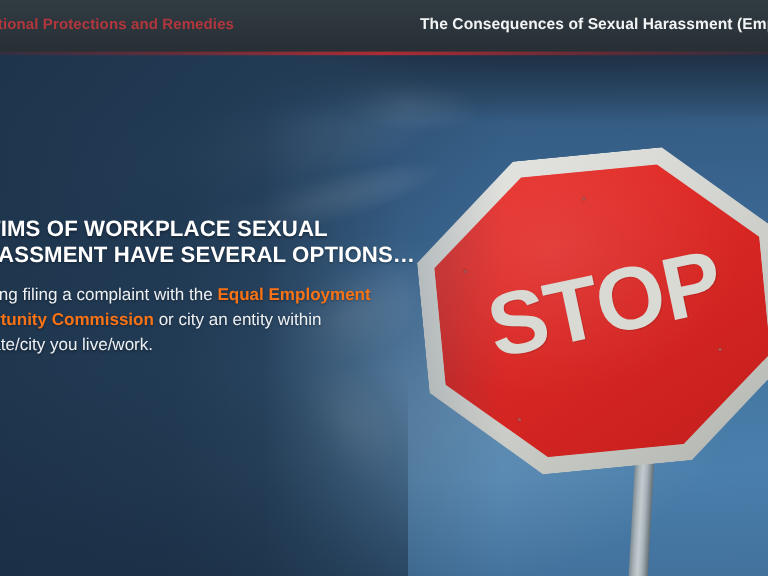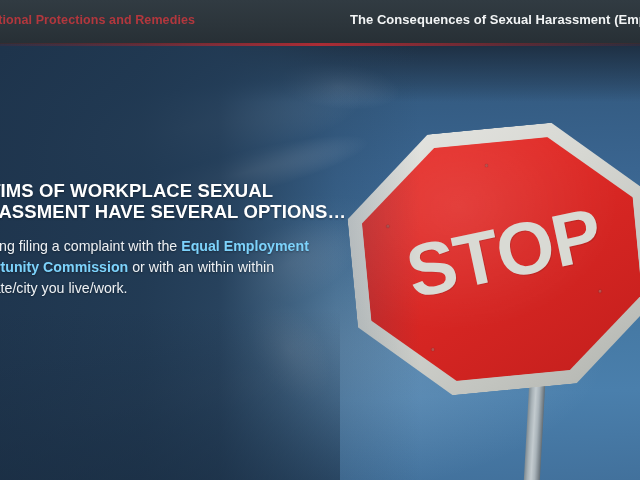--- a/index.html
+++ b/index.html
@@ -203,21 +203,21 @@
   .headline .l2{ display:block; }
   .body{
     margin-top:14px;
     color:#eef1f4;
     font-size:14.2px;
     line-height:21px;
     white-space:nowrap;
     text-shadow:0 1px 2px rgba(0,0,0,0.35);
   }
   .body .hl{
-    color:#7dd3fc;
+    color:#f97316;
     font-weight:700;
   }
   .body span.line{ display:block; }
 </style>
 </head>
 <body>
 
 <div class="screen">
 
   <div class="photo">
@@ -254,18 +254,18 @@
   <div class="header-left">Additional Protections and Remedies</div>
   <div class="header-right">The Consequences of Sexual Harassment (Empl</div>
 
   <div class="content">
     <div class="headline">
       <span class="l1">VICTIMS OF WORKPLACE SEXUAL</span>
       <span class="l2">HARASSMENT HAVE SEVERAL OPTIONS…</span>
     </div>
     <div class="body">
       <span class="line"><span>Including filing a complaint with the </span><span class="hl">Equal Employment</span></span>
-      <span class="line"><span class="hl">Opportunity Commission</span><span> or with an within within</span></span>
+      <span class="line"><span class="hl">Opportunity Commission</span><span> or city an entity within</span></span>
       <span class="line">the state/city you live/work.</span>
     </div>
   </div>
 
 </div>
 
 </body></html>

